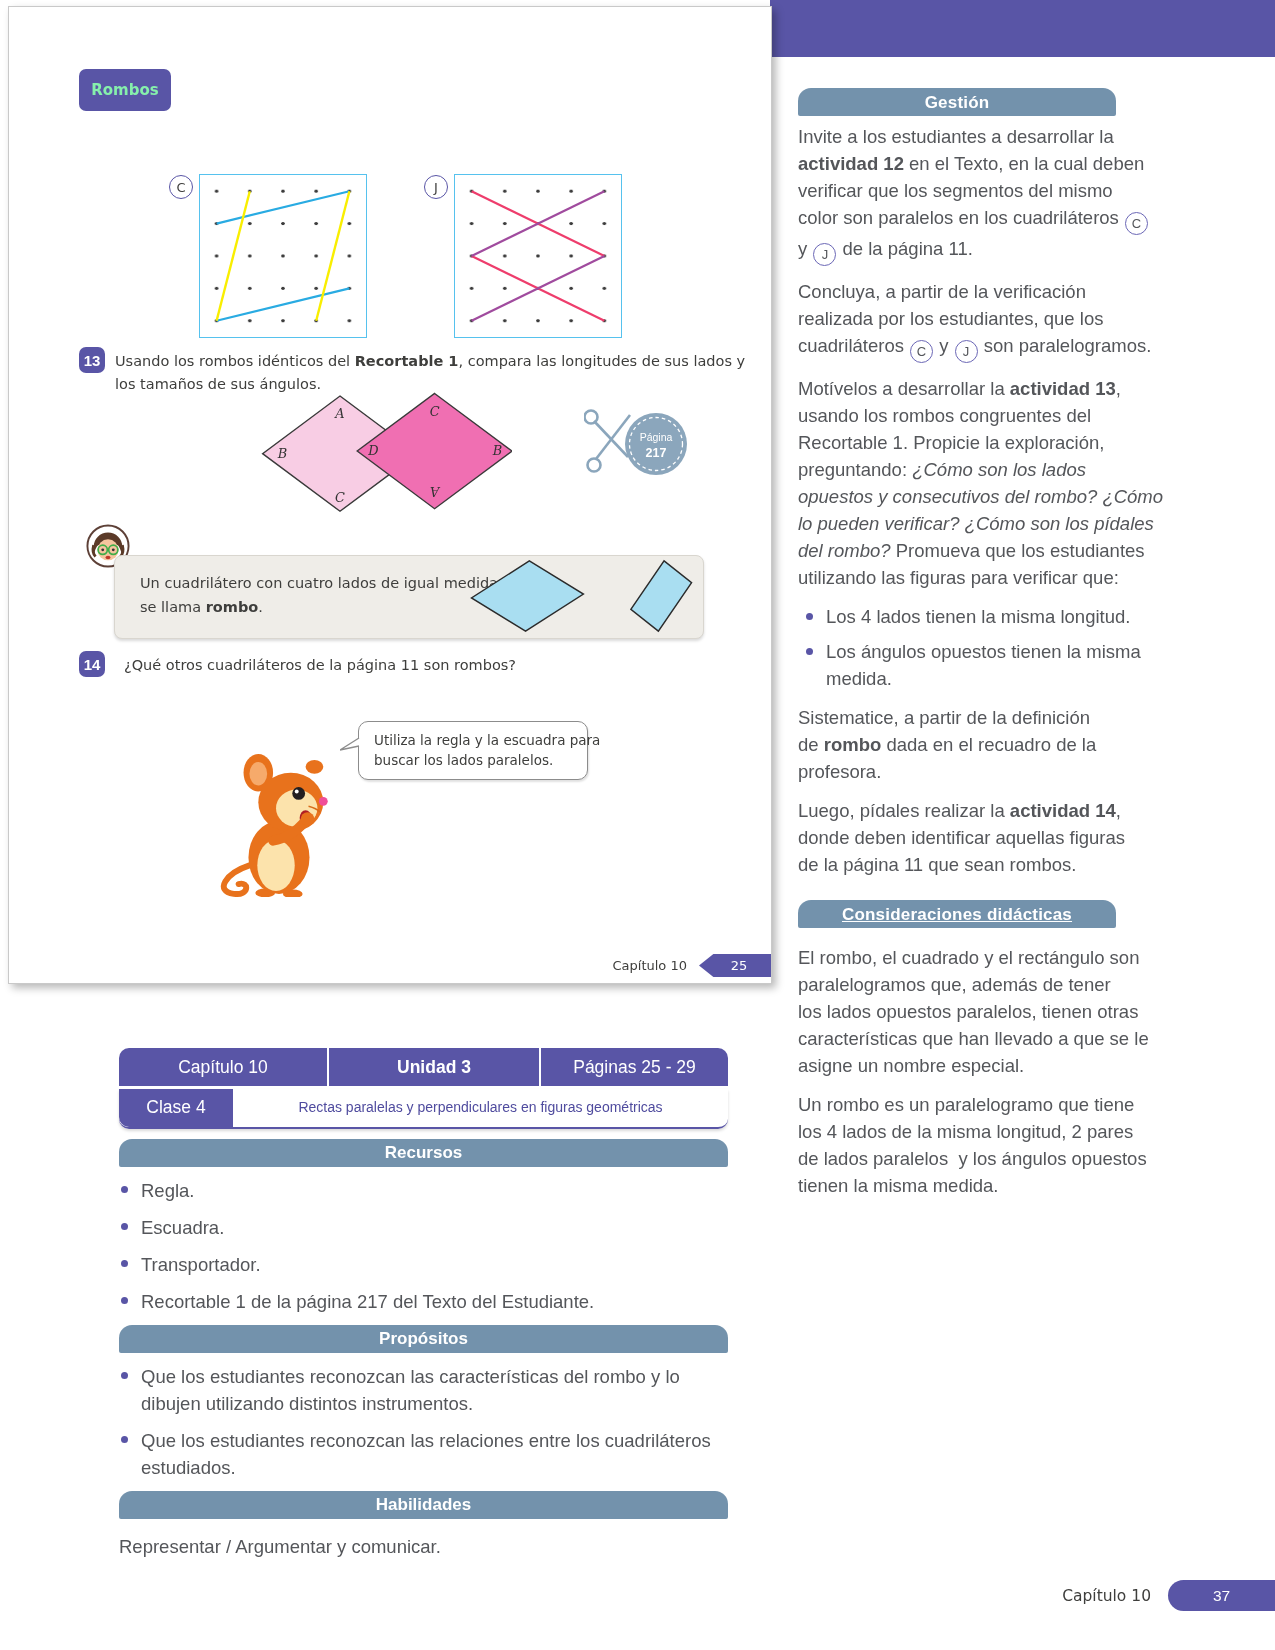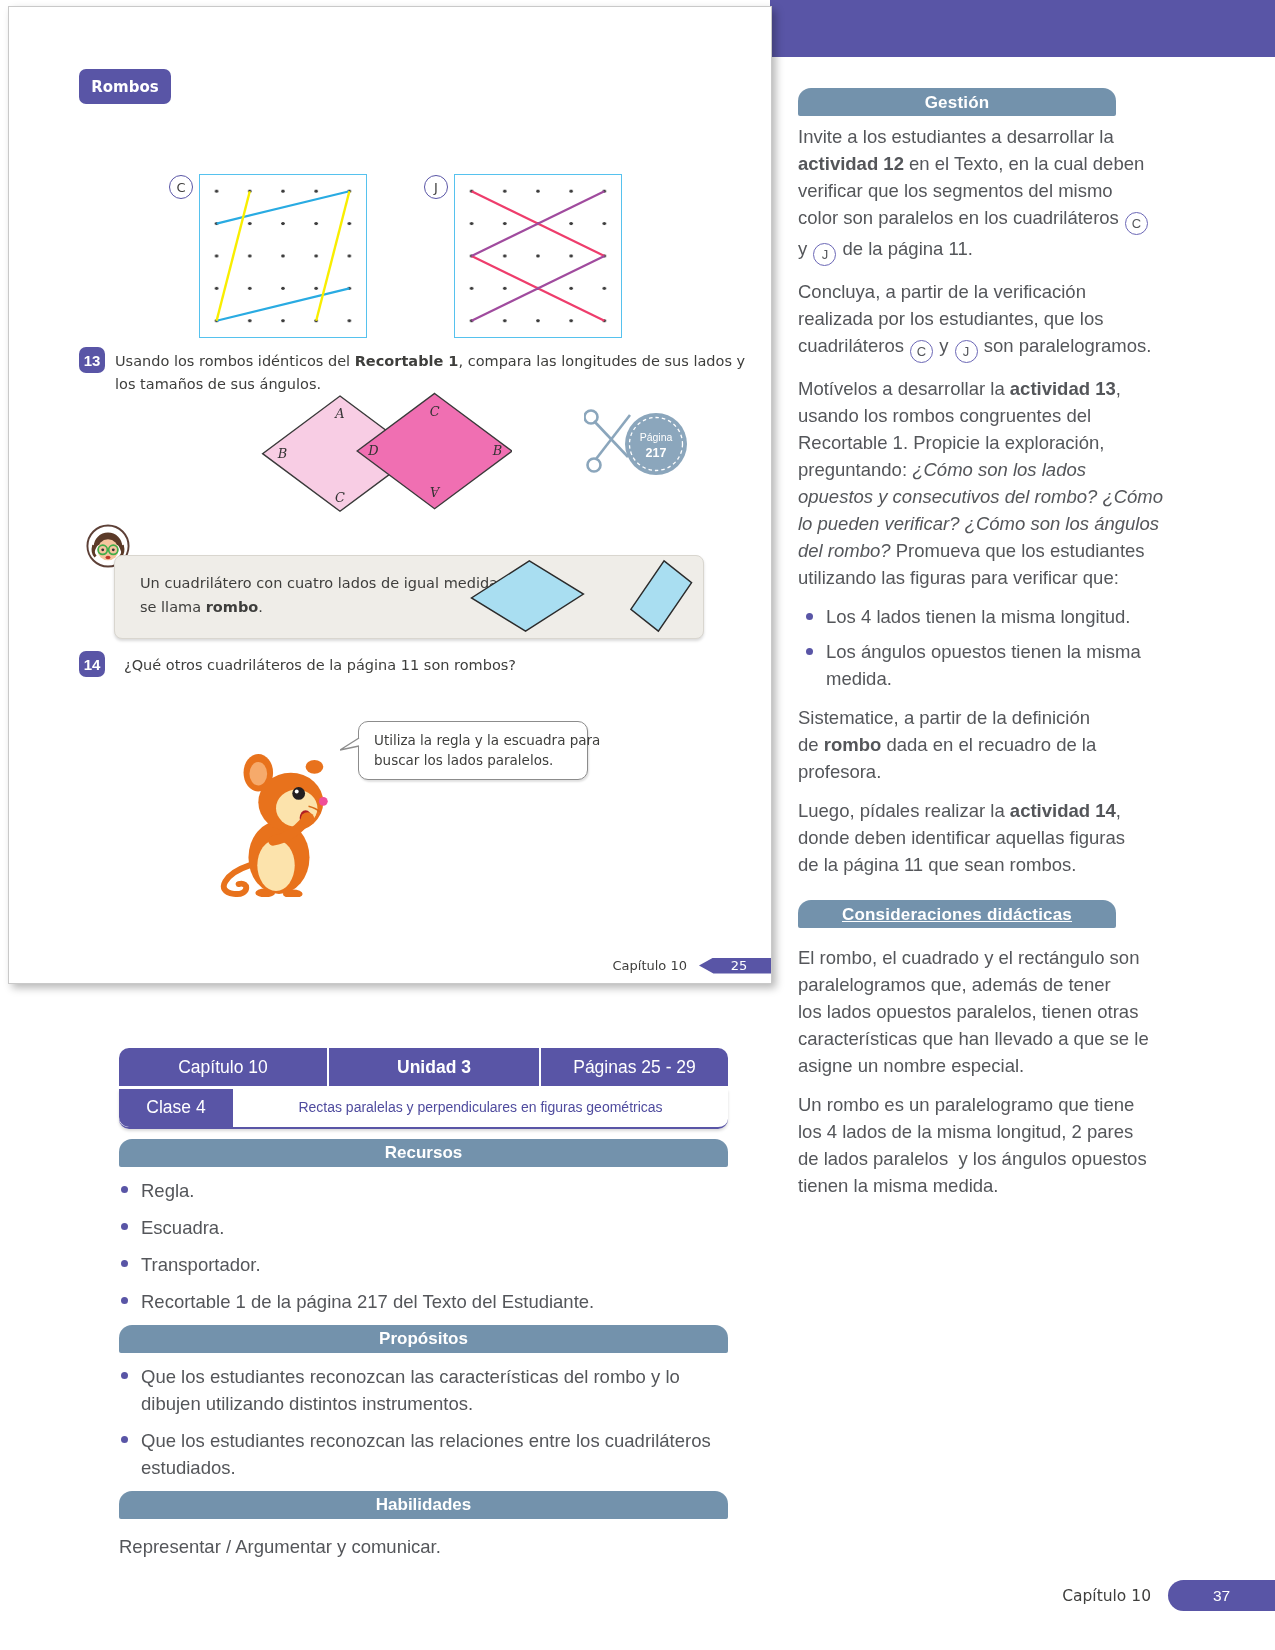--- a/index.html
+++ b/index.html
@@ -9,22 +9,22 @@
   .b{font-weight:bold;}
   .i{font-style:italic;}
 
   
   .topbar{position:absolute;left:770px;top:0;width:505px;height:57px;background:#5955a6;}
 
   
   .card{position:absolute;left:8px;top:6px;width:762px;height:976px;background:#fff;
         border:1px solid #c9c9c9;box-shadow:4px 4px 8px rgba(0,0,0,.28);
         font-family:"DejaVu Sans",sans-serif;color:#3e3e3c;}
-  .tag{position:absolute;left:70px;top:62px;width:92px;height:35px;background:#5955a6;
-       border-radius:7px;color:#ffffff;font-weight:bold;font-size:15px;
+  .tag{position:absolute;left:70px;top:62px;width:92px;height:42px;background:#5955a6;
+       border-radius:7px;color:#86efac;font-weight:bold;font-size:15px;
        display:flex;align-items:center;justify-content:center;}
   .act{position:absolute;display:flex;gap:10px;}
   .act12{left:70px;top:112px;} .act13{left:70px;top:340px;} .act14{left:70px;top:644px;gap:19px;}
   .actnum{width:26px;height:26px;border-radius:7px;background:#5955a6;color:#fff;
           font-weight:bold;font-size:15px;display:flex;align-items:center;justify-content:center;
           flex:none;font-family:"Liberation Sans",sans-serif;}
   .acttext{font-size:14.5px;line-height:23px;white-space:pre;padding-top:3px;}
   .card .circ{display:inline-flex;width:16px;height:16px;border:1.4px solid #5955a6;border-radius:50%;
         font-size:10.5px;align-items:center;justify-content:center;vertical-align:-3px;
         margin:0 1px;color:#3e3e3c;line-height:1;}
@@ -41,21 +41,21 @@
         border:1px solid #d9d6cf;border-radius:8px;box-shadow:0 2px 3px rgba(0,0,0,.15);}
   .ntext{position:absolute;left:25px;top:15px;font-size:14.5px;line-height:24px;white-space:pre;}
   .noteshapes{position:absolute;right:6px;top:3px;}
   .mouse{position:absolute;left:205px;top:740px;}
   .bubble{position:absolute;left:349px;top:714px;width:228px;height:57px;background:#fff;
         border:1.5px solid #8c8c8c;border-radius:10px;box-shadow:1px 2px 2px rgba(0,0,0,.12);}
   .btext{position:absolute;left:15px;top:8px;font-size:13.5px;line-height:20px;white-space:pre;}
   .tail{position:absolute;left:-19px;top:15px;}
   .cfooter{position:absolute;right:0;top:947px;display:flex;align-items:center;height:23px;}
   .cfooter .ch{font-size:13px;margin-right:12px;}
-  .badge25{width:64px;height:16px;background:#5955a6;color:#fff;font-size:13px;
+  .badge25{width:64px;height:23px;background:#5955a6;color:#fff;font-size:13px;
         display:flex;align-items:center;justify-content:center;padding-left:8px;
         clip-path:polygon(0 50%,20% 0,100% 0,100% 100%,20% 100%);}
 
   
   .sidebar{position:absolute;left:798px;top:88px;width:430px;color:#54565a;
         font-size:18.5px;line-height:27px;}
   .shead{width:318px;height:28px;background:#7392ac;border-radius:13px 13px 2px 2px;color:#fff;
         font-weight:bold;font-size:17px;display:flex;align-items:center;justify-content:center;
         letter-spacing:.2px;}
   .shead.mt{margin-top:22px;margin-bottom:16px;text-decoration:underline;}
@@ -229,21 +229,21 @@
 color son paralelos en los cuadriláteros </span><span class="circ">C</span><span>
 y </span><span class="circ">J</span><span> de la página 11.</span></p>
   <p><span>Concluya, a partir de la verificación
 realizada por los estudiantes, que los
 cuadriláteros </span><span class="circ">C</span><span> y </span><span class="circ">J</span><span> son paralelogramos.</span></p>
   <p><span>Motívelos a desarrollar la </span><span class="b">actividad 13</span><span>,
 usando los rombos congruentes del
 Recortable 1. Propicie la exploración,
 preguntando: </span><span class="i">¿Cómo son los lados
 opuestos y consecutivos del rombo? ¿Cómo
-lo pueden verificar? ¿Cómo son los ángulos
+lo pueden verificar? ¿Cómo son los pídales
 del rombo?</span><span> Promueva que los estudiantes
 utilizando las figuras para verificar que:</span></p>
   <div class="sbullets">
       <div class="bullet-item">
         <span class="dot"></span>
         <span class="bullet-text">Los 4 lados tienen la misma longitud.</span>
       </div>
       <div class="bullet-item">
         <span class="dot"></span>
         <span class="bullet-text">Los ángulos opuestos tienen la misma

